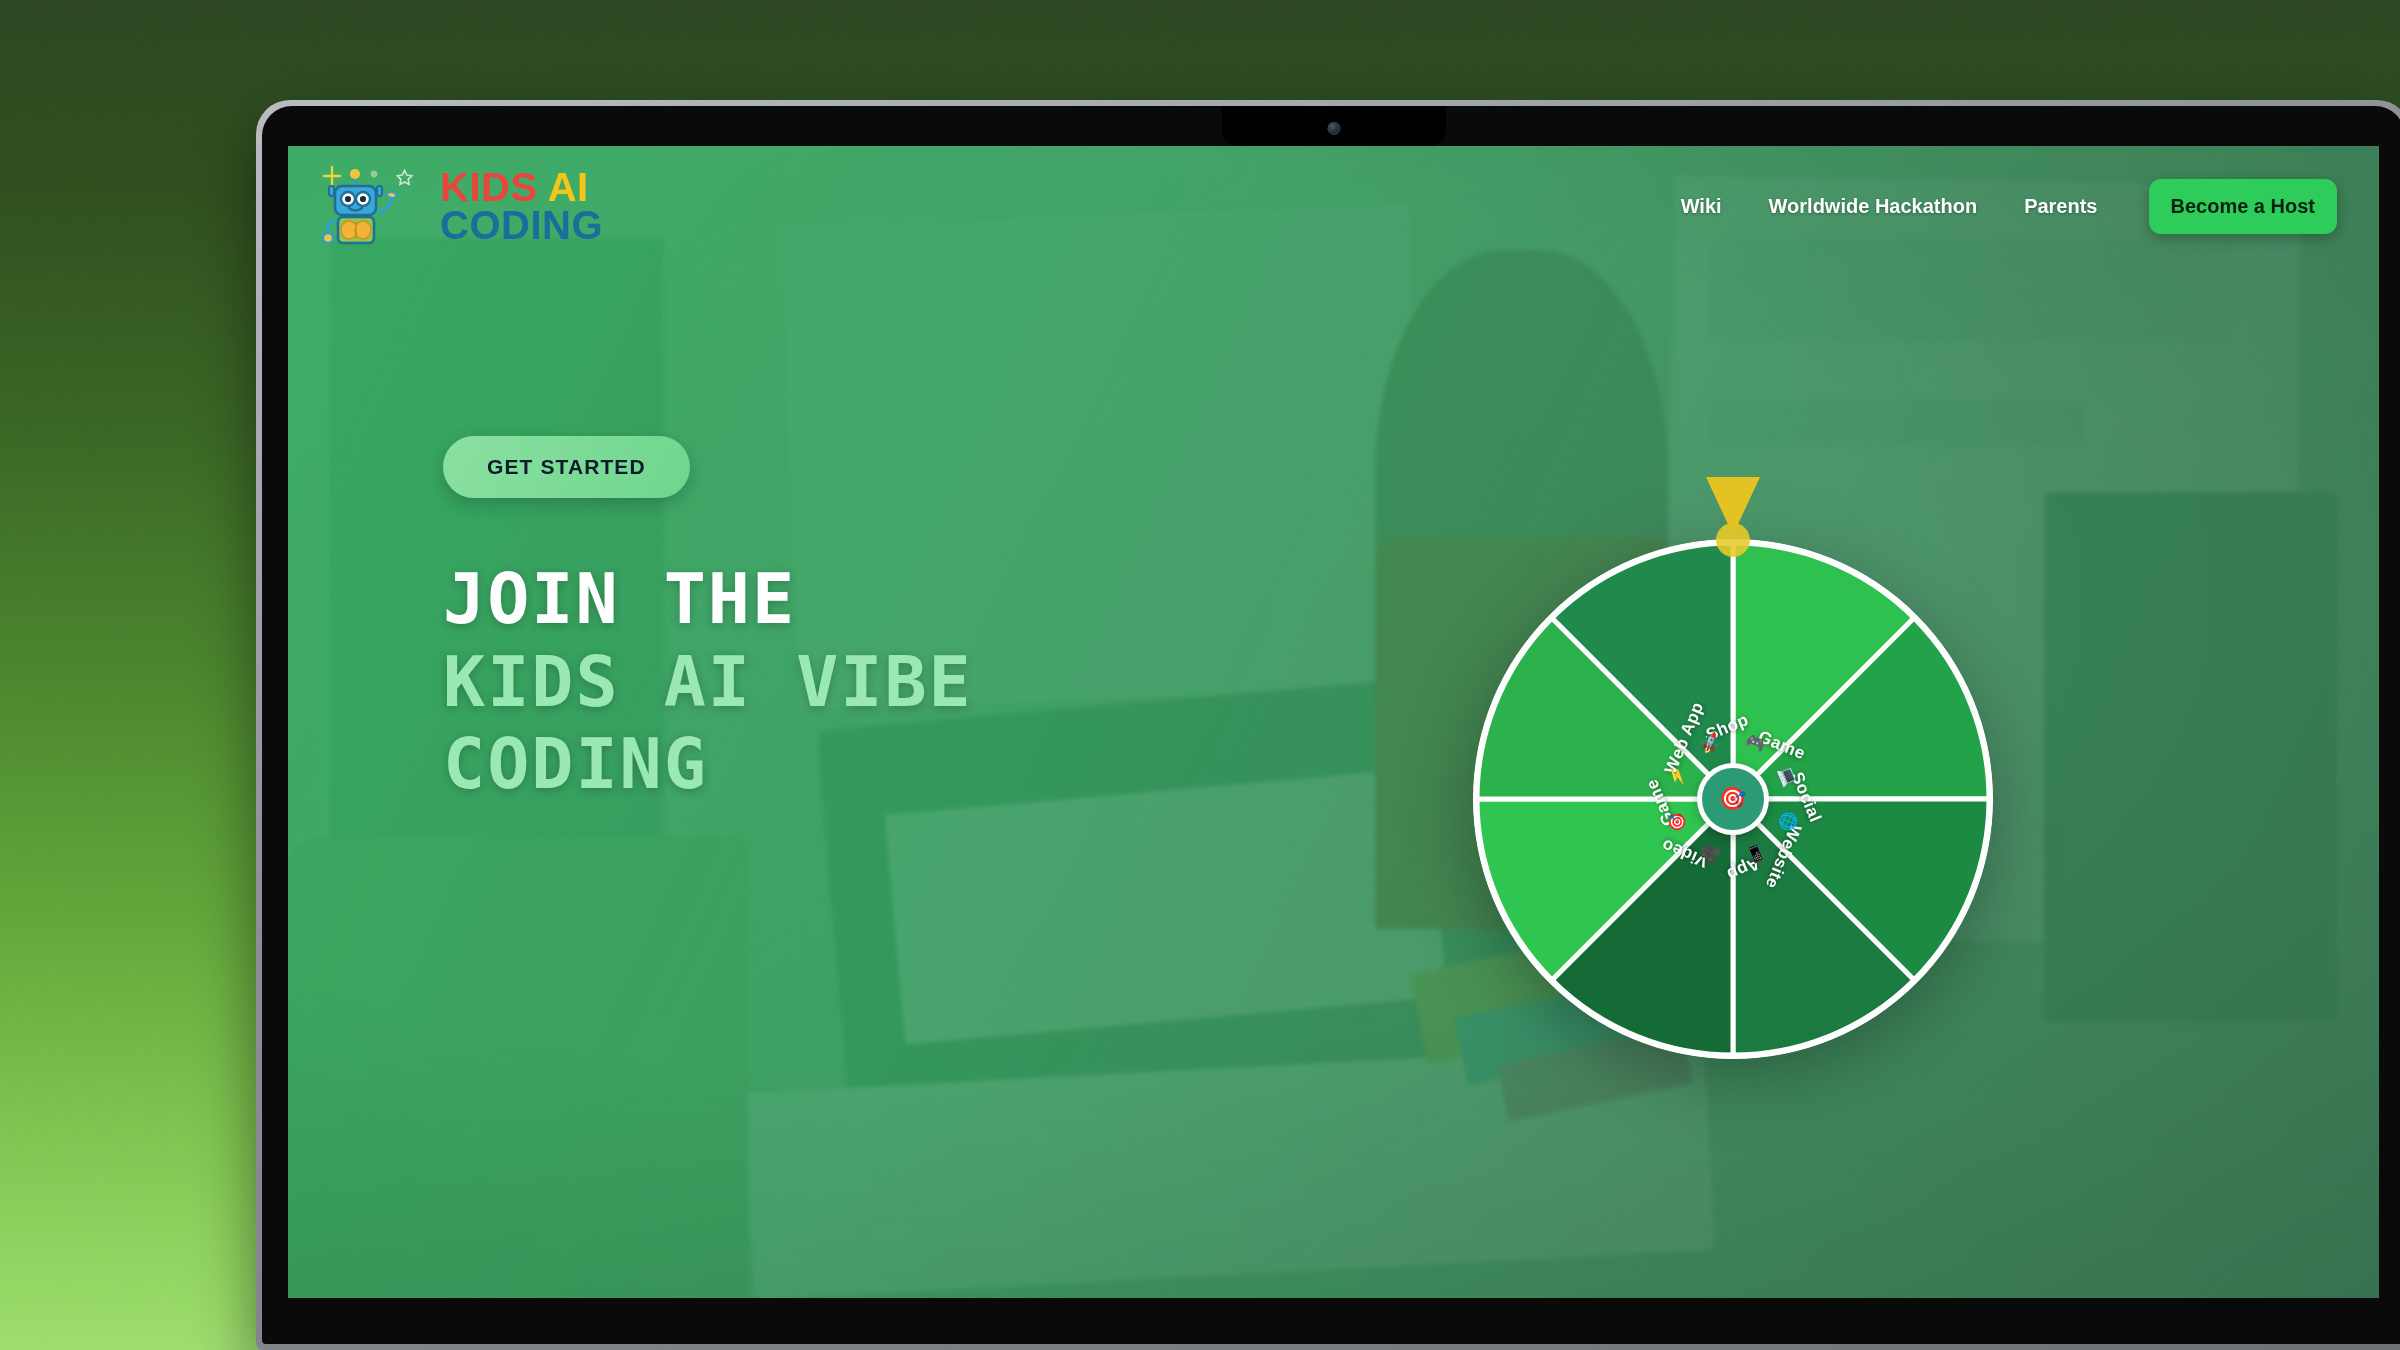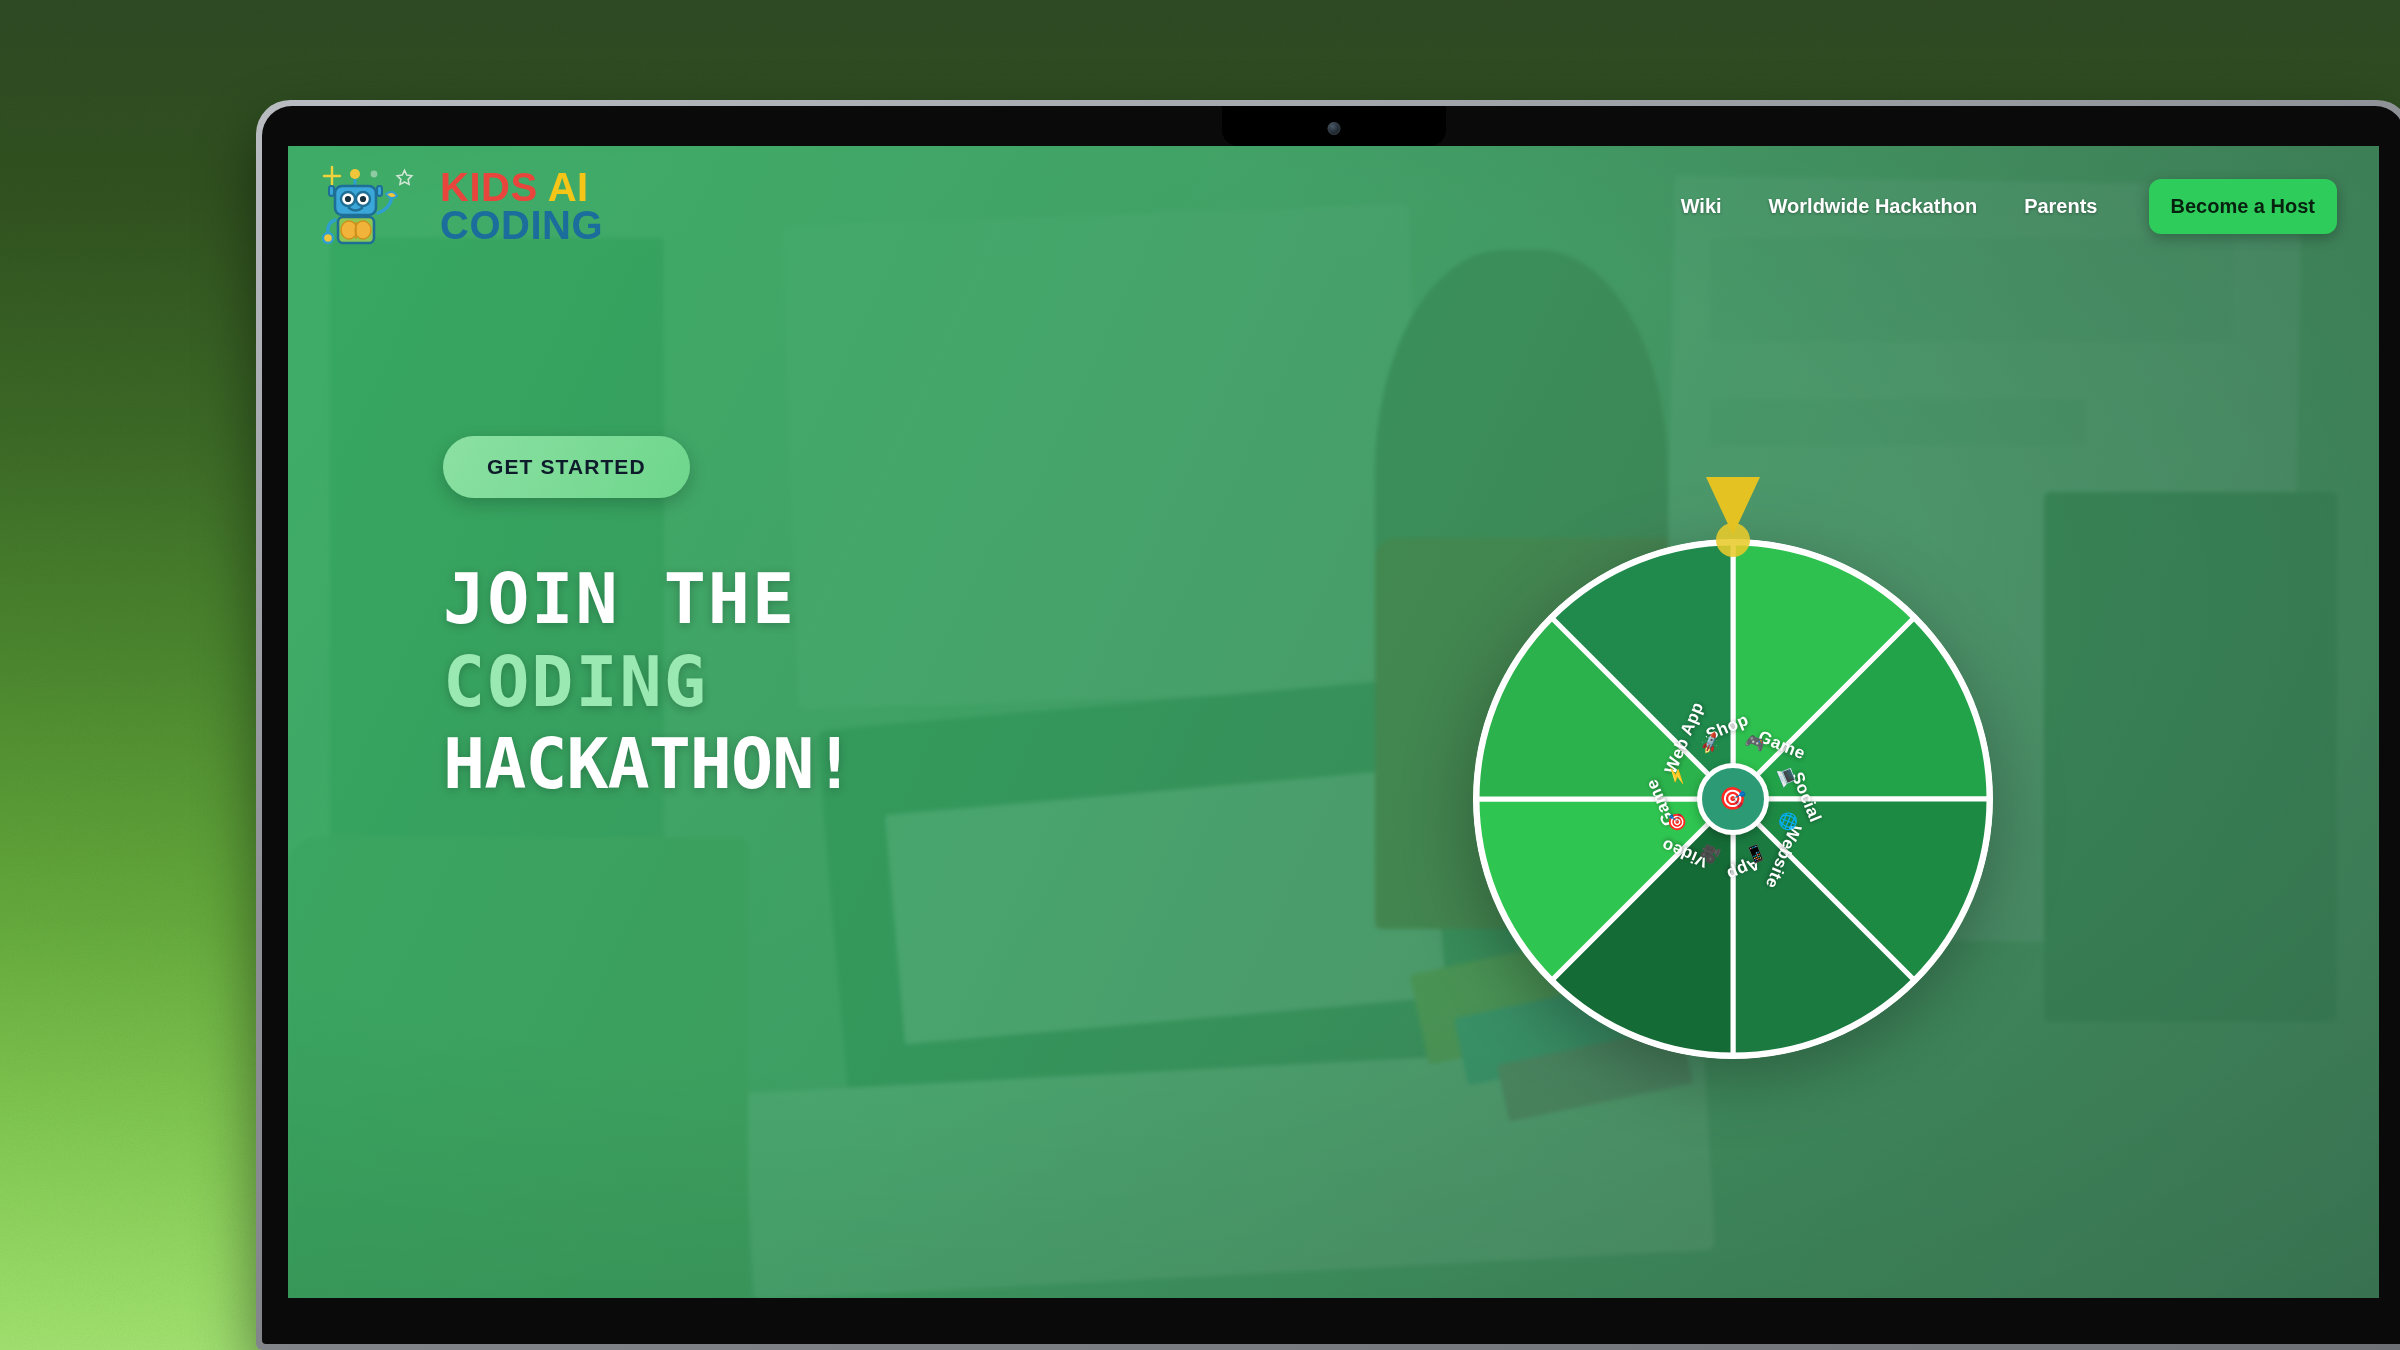--- a/index.html
+++ b/index.html
@@ -260,22 +260,22 @@
               <a href="#">Parents</a>
               <button class="host-btn">Become a Host</button>
             </div>
           </div>
 
           <div class="hero">
             <button class="pill">GET STARTED</button>
 
             <div class="headline">
               <div class="hl">JOIN THE</div>
+              <div class="hl accent">KIDS AI VIBE</div>
               <div class="hl accent">CODING</div>
-              <div class="hl tight">HACKATHON!</div>
             </div>
 
           </div>
 
           <div class="wheel-wrap">
             <div class="wheel-glow"></div>
             <svg class="wheel" id="wheel-svg" viewBox="0 0 520 520">
                 <path d="M260 260 L260 3 A257 257 0 0 1 441.7264427649427 78.2735572350573 Z" fill="#2ec14f" stroke="#ffffff" stroke-width="5"></path>
                 <path d="M260 260 L441.7264427649427 78.2735572350573 A257 257 0 0 1 517 260 Z" fill="#22a249" stroke="#ffffff" stroke-width="5"></path>
                 <path d="M260 260 L517 260 A257 257 0 0 1 441.7264427649427 441.7264427649427 Z" fill="#1d8a44" stroke="#ffffff" stroke-width="5"></path>

